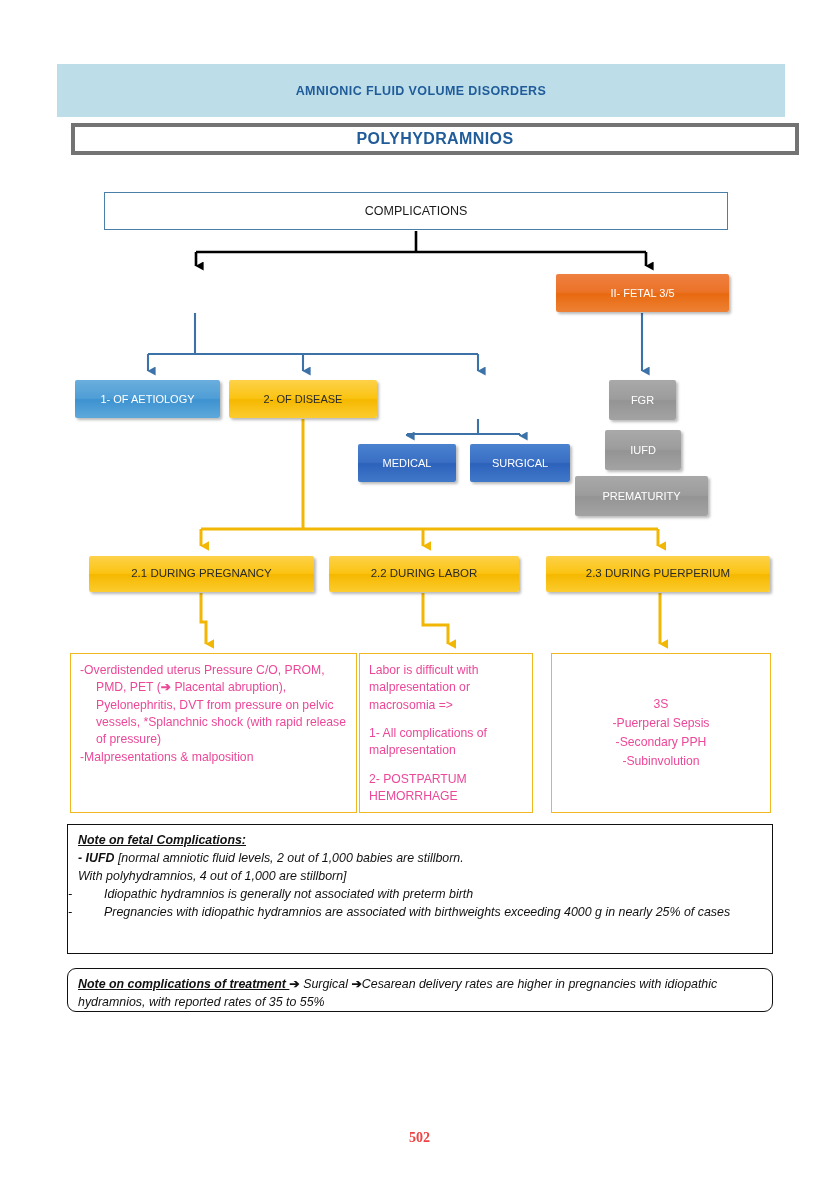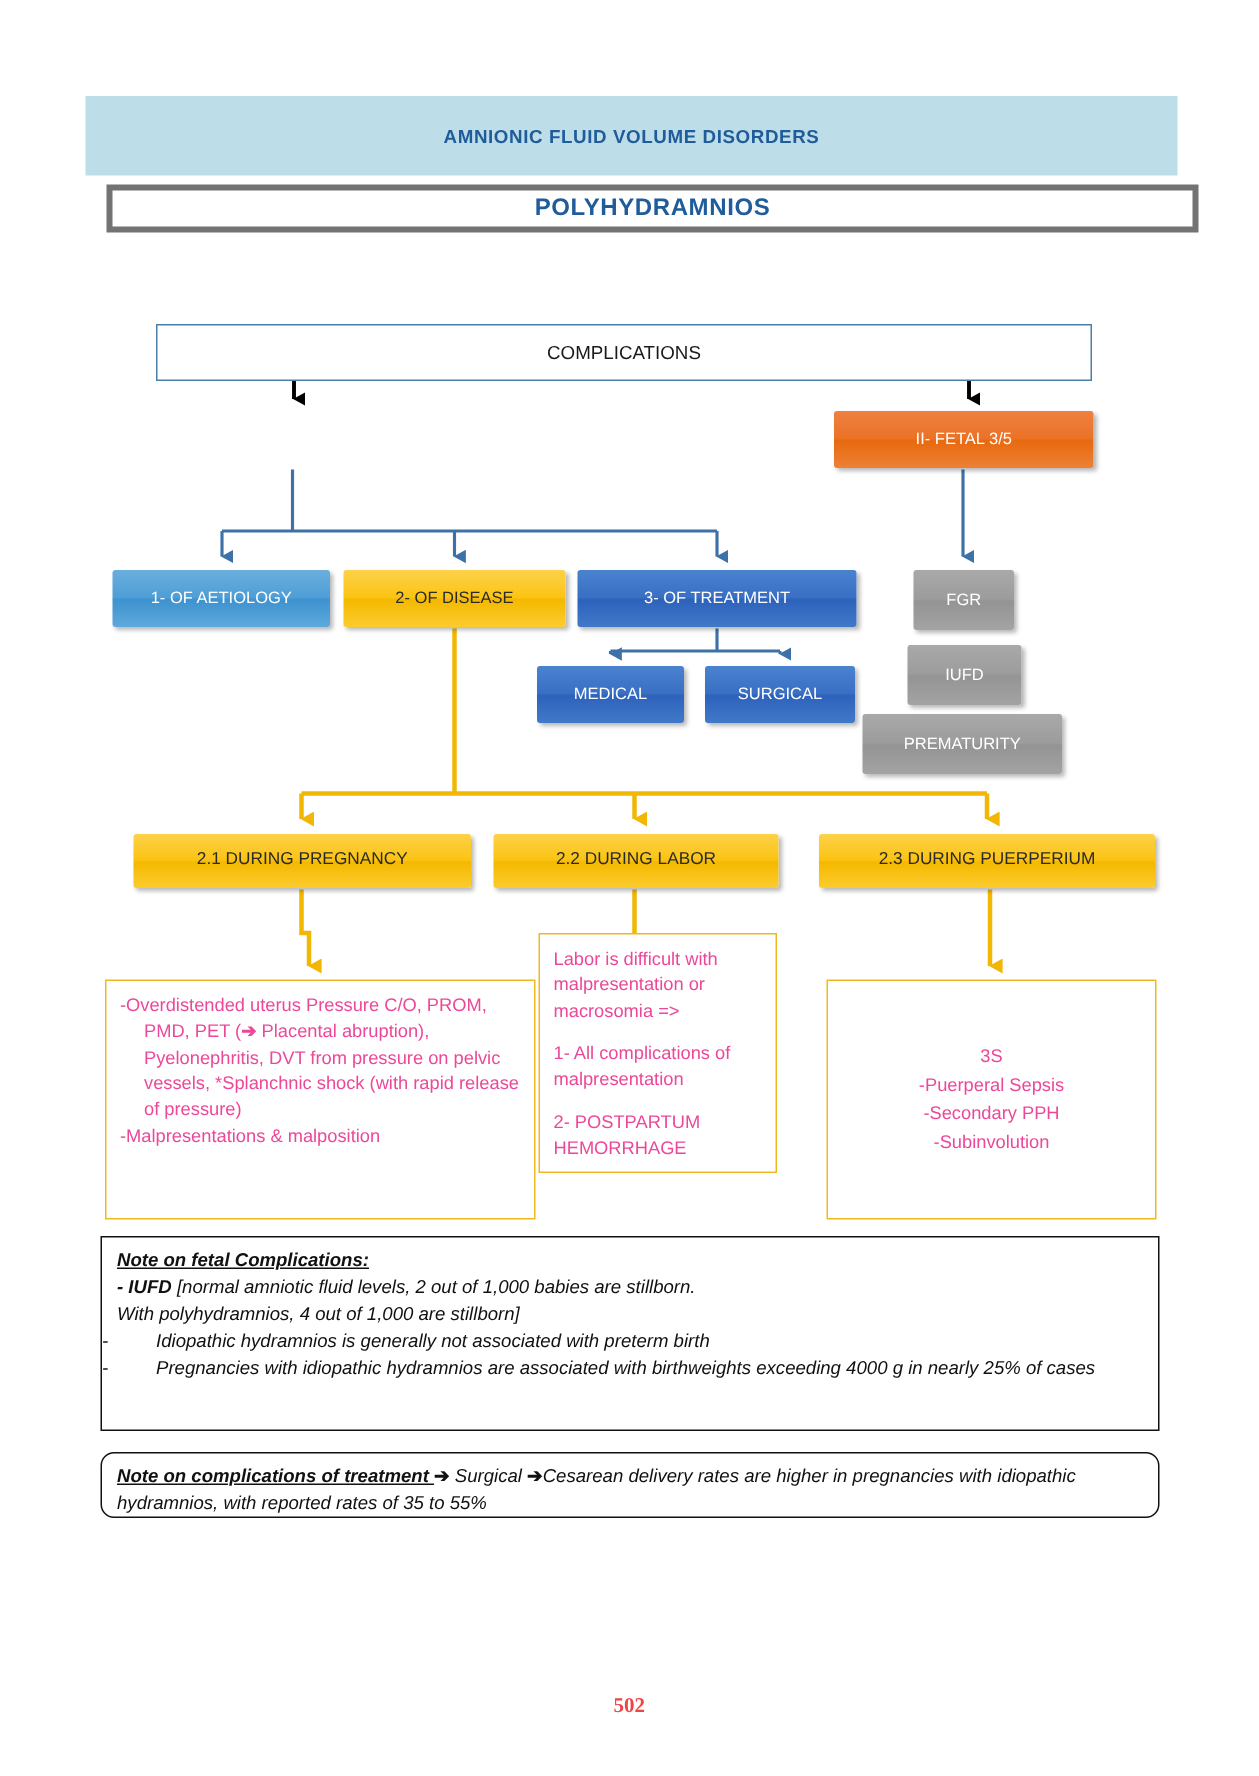--- a/index.html
+++ b/index.html
@@ -41,21 +41,21 @@
     display: flex; align-items: center; justify-content: center; margin-left: 14px;
   }
 
   
   #box-complications {
     left: 104px; top: 192px; width: 624px; height: 38px;
     background: #ffffff;
     border: 1px solid #4a7fa8;
     color: #1a1a1a;
     font-size: 12.5px;
-    display: flex; align-items: center; justify-content: center; margin-top: 24px;
+    display: flex; align-items: center; justify-content: center;
   }
 
   
   .node {
     display: flex; align-items: center; justify-content: center;
     text-align: center;
     color: #ffffff;
     font-size: 11px;
     border-radius: 2px;
     box-shadow: 2px 2px 3px rgba(0,0,0,.28);
@@ -96,21 +96,21 @@
   
   .detail {
     border: 1px solid #f0b81e;
     background: #ffffff;
     color: #ec4899;
     font-size: 12.2px;
     line-height: 1.42;
     padding: 8px 9px;
   }
   #d-preg  { left: 70px;  top: 653px; width: 287px; height: 160px; }
-  #d-labor { left: 359px; top: 622px; width: 159px; height: 160px; }
+  #d-labor { left: 359px; top: 653px; width: 174px; height: 160px; }
   #d-puerp { left: 551px; top: 653px; width: 220px; height: 160px;
              display: flex; align-items: center; justify-content: center; text-align: center; }
   #d-preg p, #d-labor p { margin: 0; }
   #d-preg p.hang { padding-left: 16px; text-indent: -16px; }
   #d-labor p + p { margin-top: 11px; }
   #d-puerp .inner { width: 100%; line-height: 1.55; }
 
   
   .note {
     border: 1px solid #111;
@@ -211,21 +211,20 @@
   <div id="hdr-main" class="abs">AMNIONIC FLUID VOLUME DISORDERS</div>
 
   <div id="hdr-sub" class="abs">POLYHYDRAMNIOS</div>
 
   <div id="box-complications" class="abs">COMPLICATIONS</div>
 
   <div id="n-fetal" class="abs node orange">II- FETAL 3/5</div>
 
   <div id="n-aetiology" class="abs node lightblue">1- OF AETIOLOGY</div>
   <div id="n-disease" class="abs node yellow">2- OF DISEASE</div>
-  <div id="n-treatment" class="abs node darkblue">3- OF TREATMENT</div>
 
   <div id="n-medical" class="abs node darkblue">MEDICAL</div>
   <div id="n-surgical" class="abs node darkblue">SURGICAL</div>
 
   <div id="n-fgr" class="abs node gray">FGR</div>
   <div id="n-iufd" class="abs node gray">IUFD</div>
   <div id="n-prematurity" class="abs node gray">PREMATURITY</div>
 
   <div id="n-preg" class="abs node yellow">2.1 DURING PREGNANCY</div>
   <div id="n-labor" class="abs node yellow">2.2 DURING LABOR</div>

